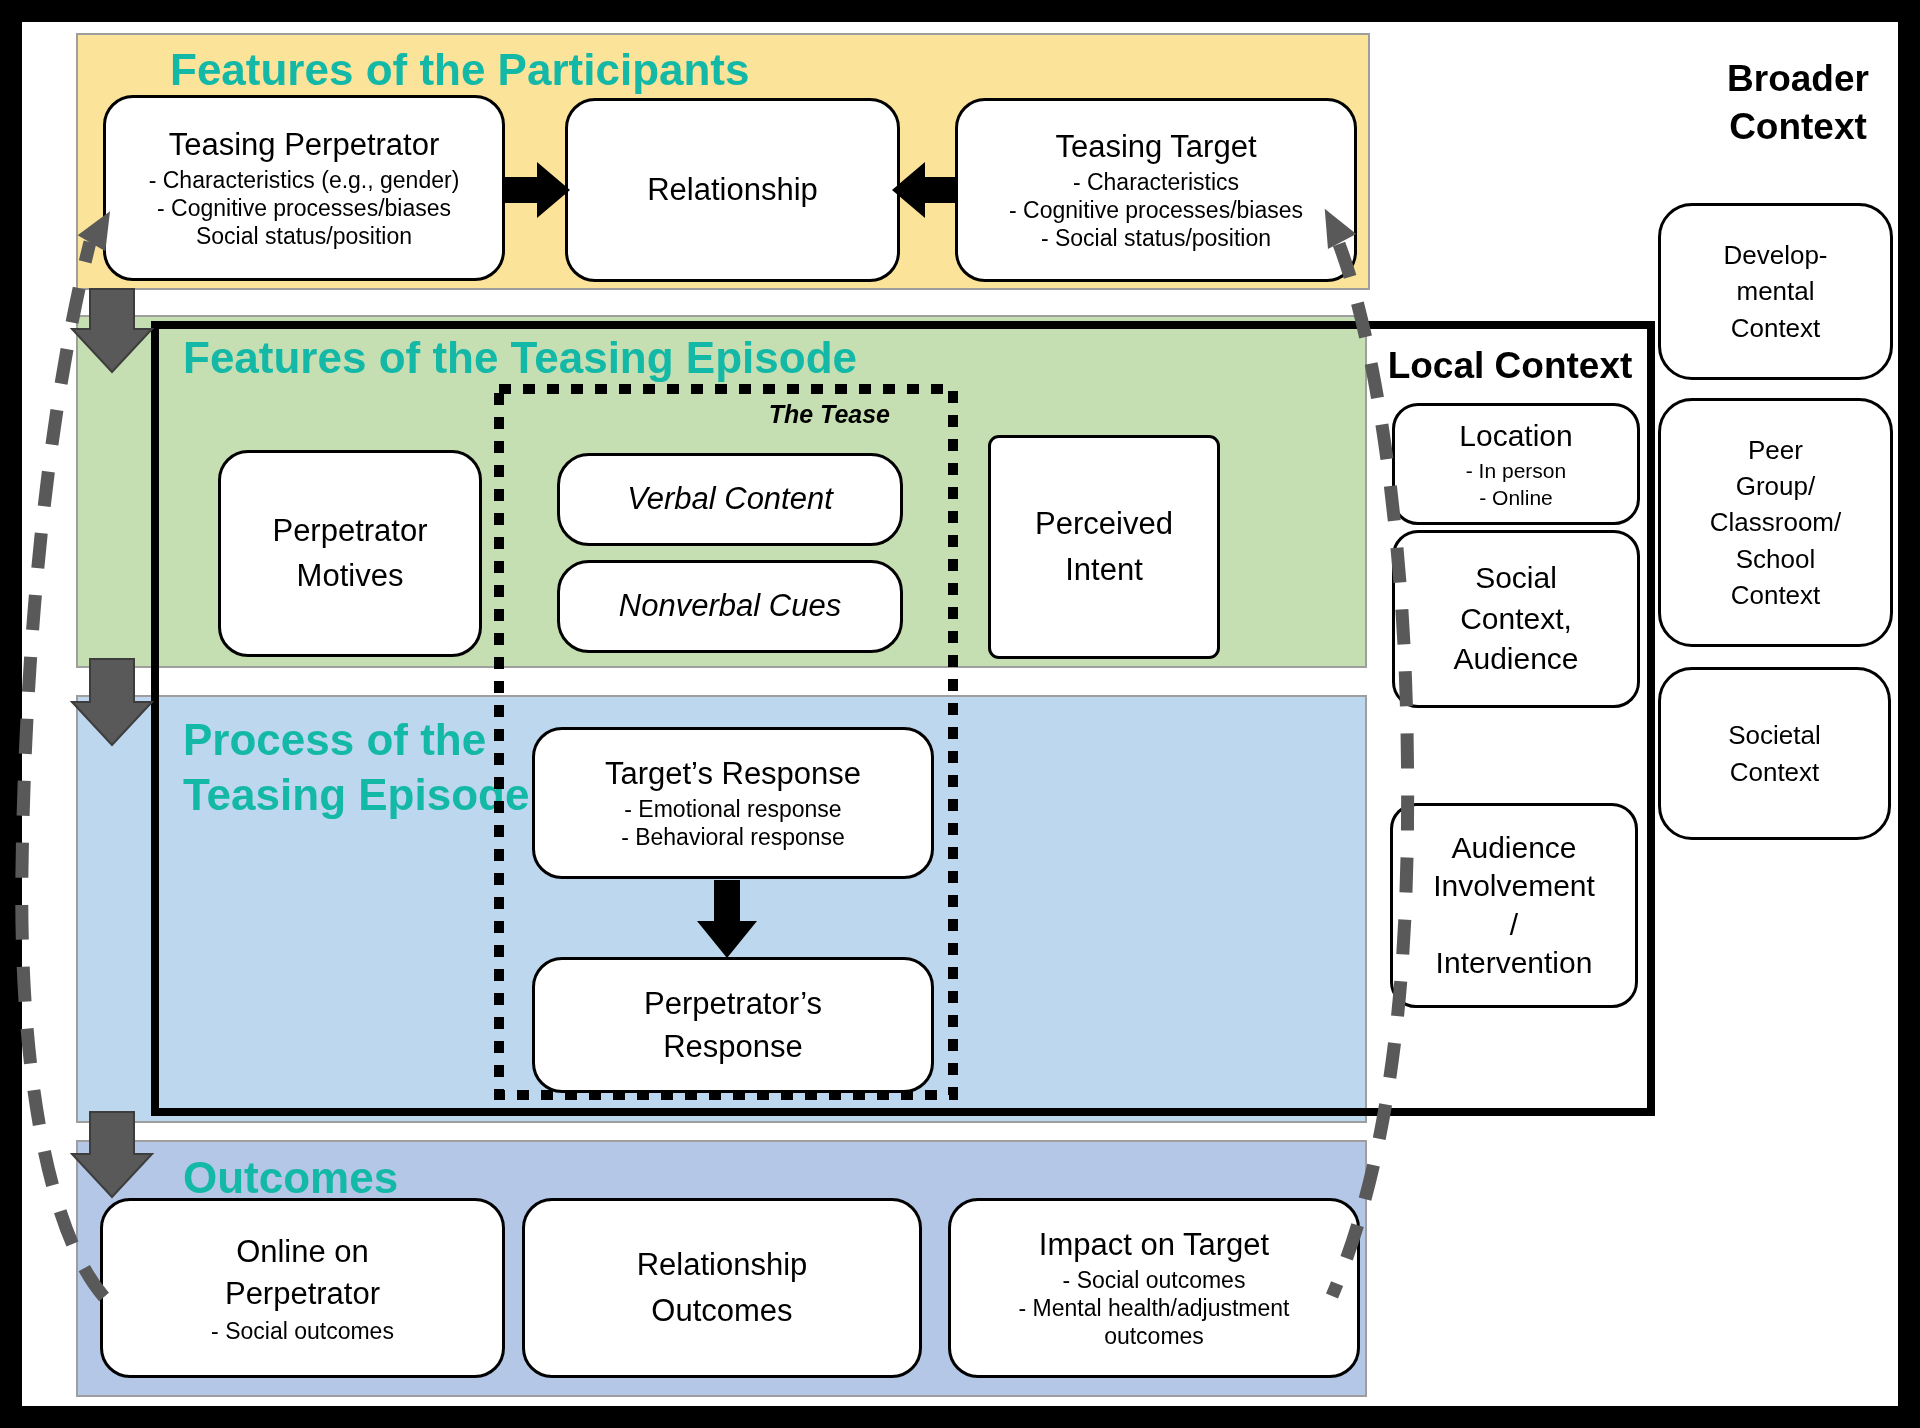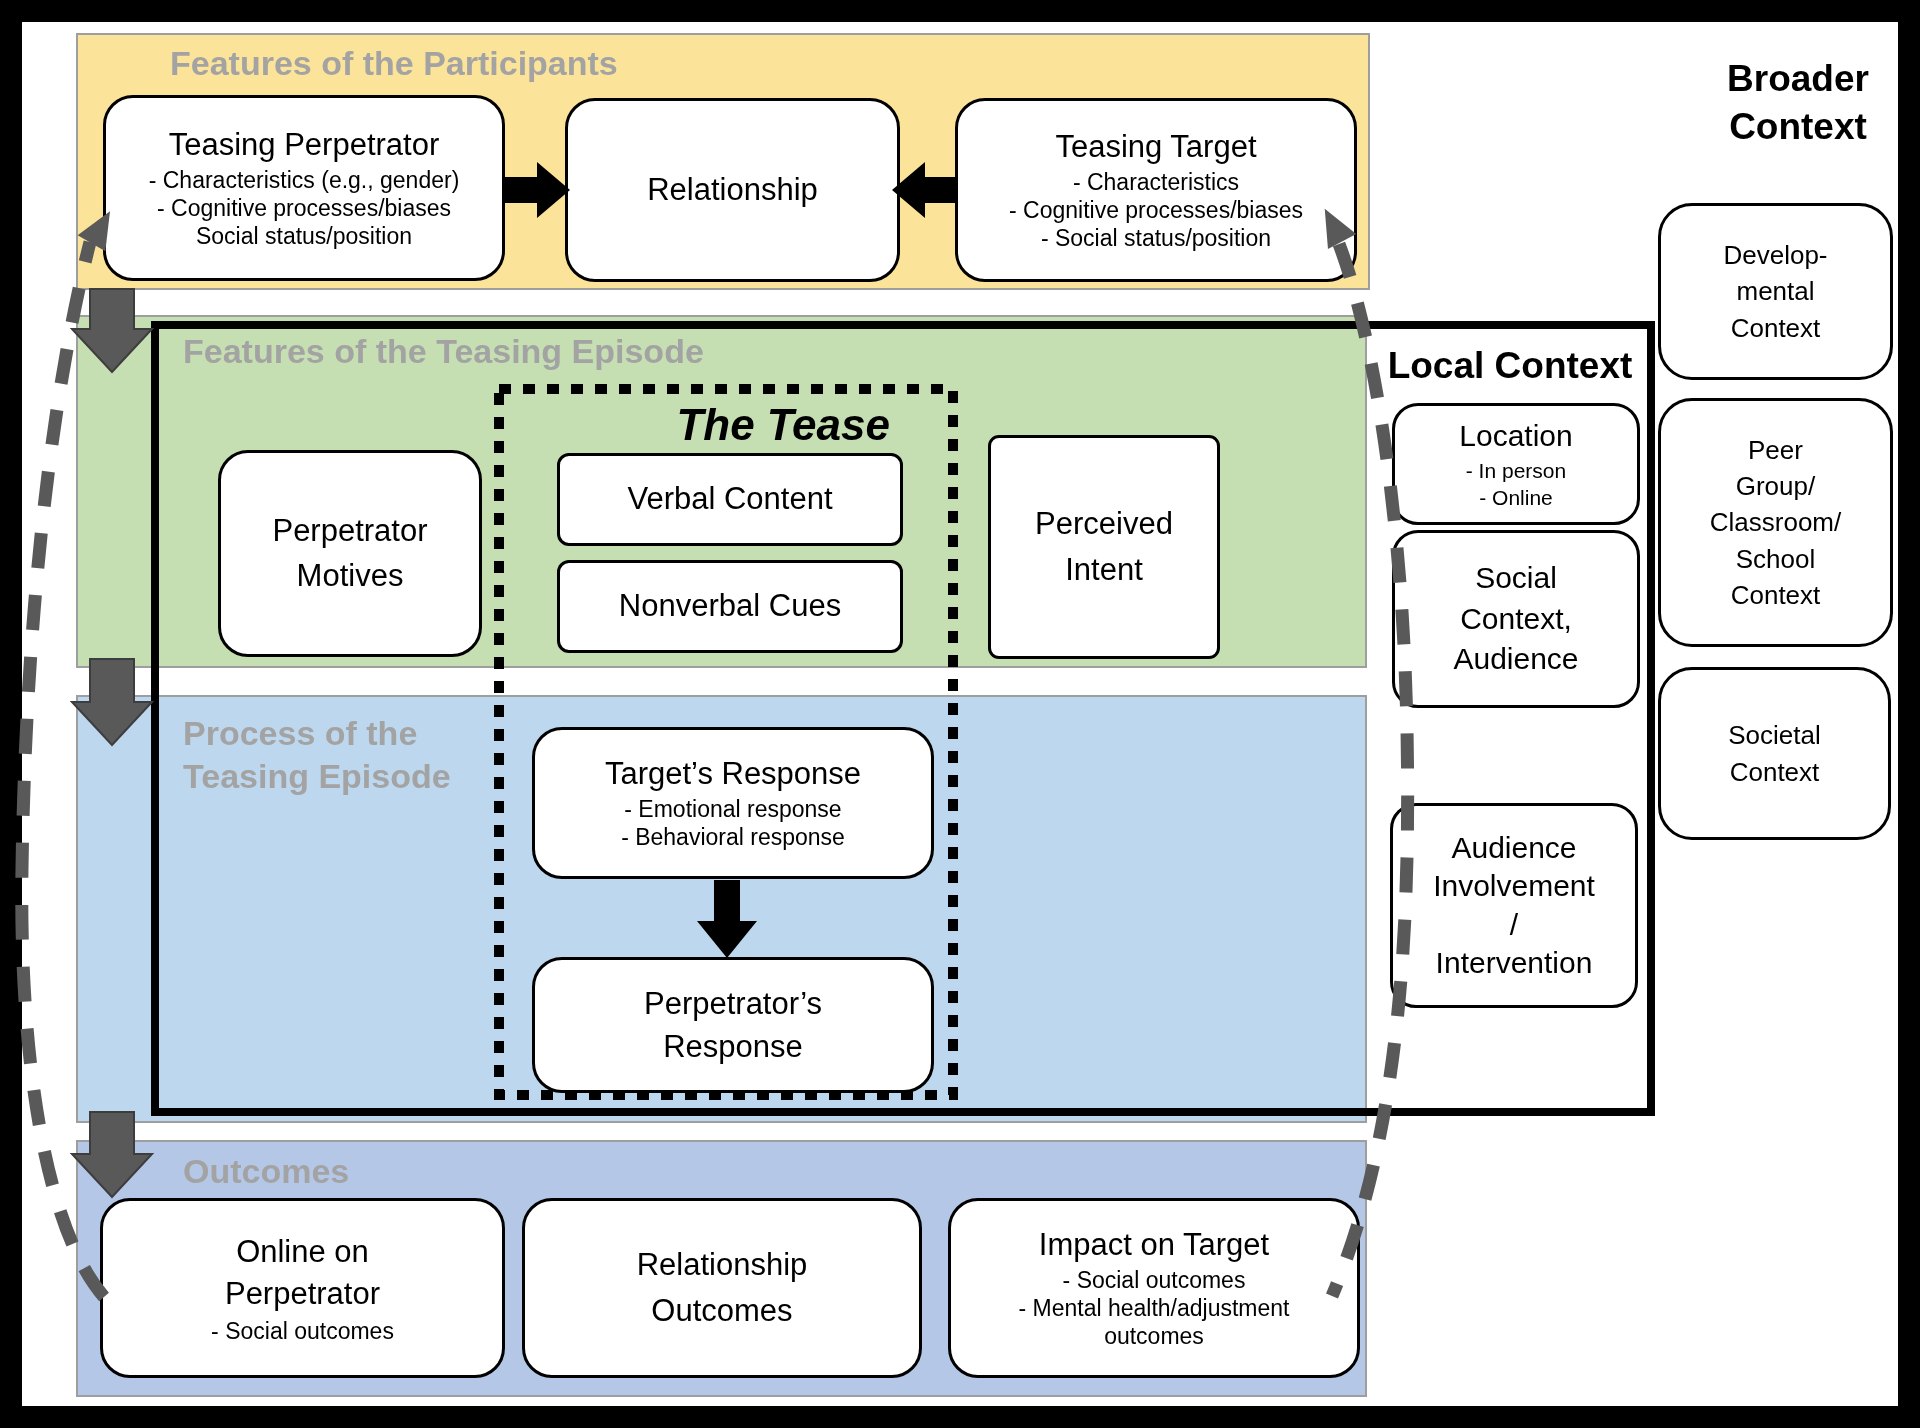--- a/index.html
+++ b/index.html
@@ -11,33 +11,33 @@
   *{margin:0;padding:0;box-sizing:border-box;}
   body{font-family:"Liberation Sans","DejaVu Sans",sans-serif;background:#222;}
   .frame{position:relative;width:1920px;height:1428px;background:var(--frame);overflow:hidden;}
   .canvas{position:absolute;left:22px;top:22px;width:1876px;height:1384px;background:#fff;}
   .band{position:absolute;border:2px solid var(--band_border);}
   .band-participants{background:var(--participants_band);}
   .band-episode{background:var(--episode_band);}
   .band-process{background:var(--process_band);}
   .band-outcomes{background:var(--outcomes_band);}
   .bigrect{position:absolute;border:8px solid var(--box_border);background:transparent;}
-  .heading{position:absolute;font-weight:700;font-size:34px;color:#a3a3a3;white-space:pre-line;line-height:1.25;}
+  .heading{position:absolute;font-weight:700;font-size:44px;color:#14b8a6;white-space:pre-line;line-height:1.25;}
   .rbox{position:absolute;background:var(--box_bg);border:3.5px solid var(--box_border);
         border-radius:30px;display:flex;flex-direction:column;align-items:center;
         justify-content:center;text-align:center;color:#000;}
   .rbox .title{font-size:31px;line-height:1.25;white-space:pre-line;}
   .rbox .bullets{font-size:23px;line-height:1.2;white-space:pre-line;margin-top:3px;}
-  .rbox.small{border-radius:12px;border-width:3px;}
+  .rbox.small{border-radius:32px;border-width:3px;font-style:italic;}
   .rbox.ctx{border-radius:26px;border-width:3px;}
   .rbox.ctx .title{font-size:30px;line-height:1.35;}
   .rbox.ctx .bullets{font-size:21px;line-height:1.3;}
   .rbox.broad{border-radius:34px;}
   .rbox.broad .title{font-size:26px;line-height:1.4;}
-  .tease-label{position:absolute;font-size:44px;font-weight:700;font-style:italic;text-align:right;}
+  .tease-label{position:absolute;font-size:25px;font-weight:700;font-style:italic;text-align:right;}
   .sidetitle{position:absolute;font-weight:700;font-size:37px;line-height:1.3;text-align:center;white-space:pre-line;}
   svg.overlay{position:absolute;left:0;top:0;pointer-events:none;}
 </style>
 </head>
 <body>
 
 <div class="frame">
   <div class="canvas"></div>
 
   <div class="band band-participants" style="left:76px;top:33px;width:1294px;height:257px;"></div>

